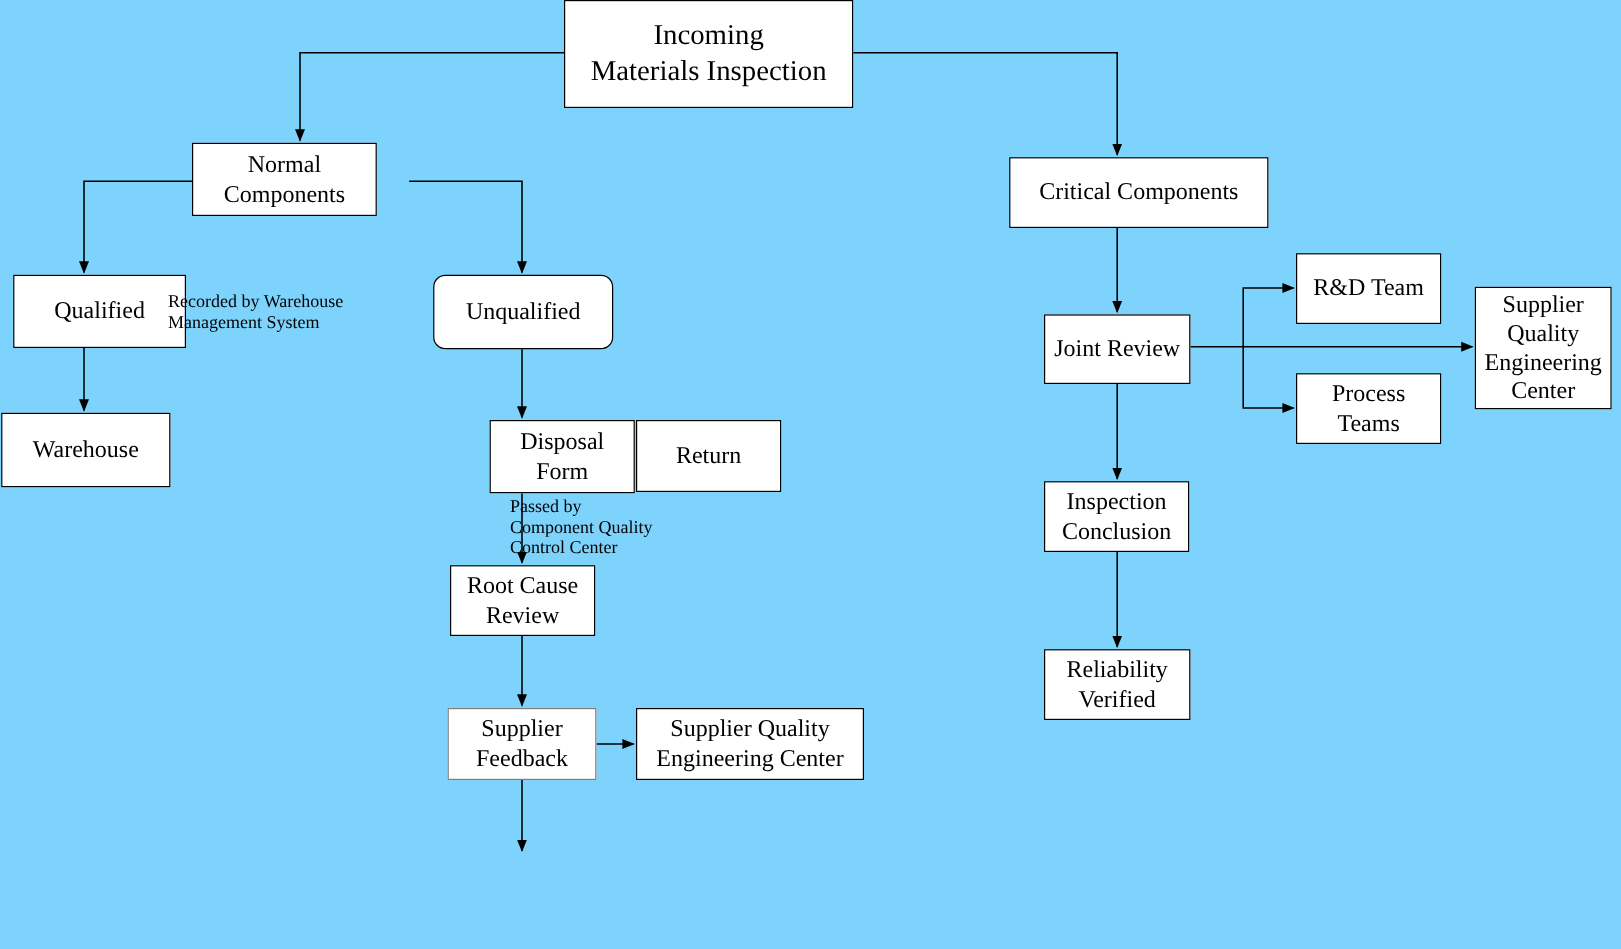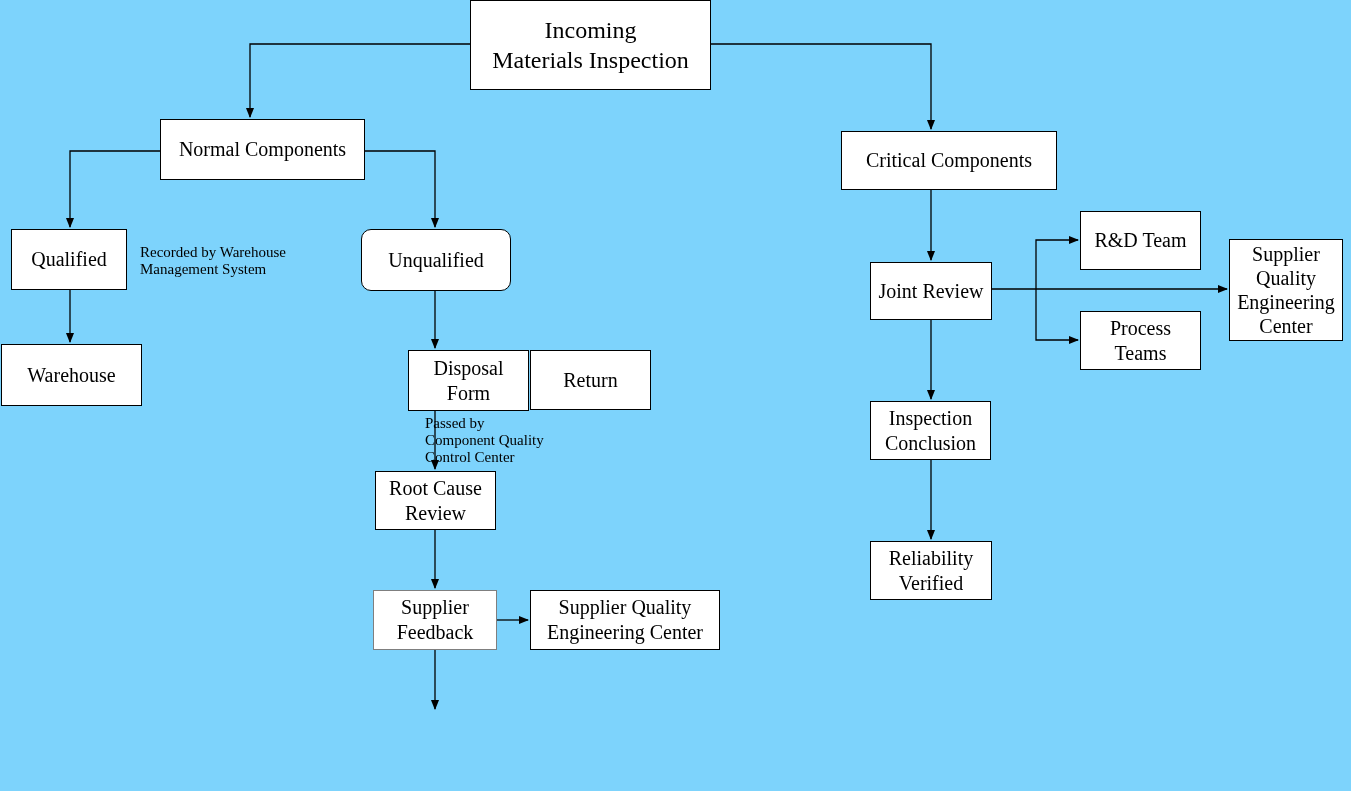--- a/index.html
+++ b/index.html
@@ -32,23 +32,23 @@
   }
   .annotation {
     position: absolute;
     text-align: left;
     white-space: pre-line;
     font-size: 15px;
     line-height: 17px;
   }
   
   #n-incoming   { left: 470px; top: 0px;   width: 241px; height: 90px;  font-size: 24px; line-height: 30px; }
-  #n-normal     { left: 160px; top: 119px; width: 205px; height: 61px; }
+  #n-normal     { left: 160px; top: 119px; width: 154px; height: 61px; }
   #n-critical   { left: 841px; top: 131px; width: 216px; height: 59px; }
-  #n-qualified  { left: 11px;  top: 229px; width: 116px; height: 61px; }
+  #n-qualified  { left: 11px;  top: 229px; width: 144px; height: 61px; }
   #n-unqualified{ left: 361px; top: 229px; width: 150px; height: 62px; border-radius: 10px; }
   #n-warehouse  { left: 1px;   top: 344px; width: 141px; height: 62px; }
   #n-disposal   { left: 375px; top: 350px; width: 121px; height: 61px; margin-left: 33px; }
   #n-return     { left: 530px; top: 350px; width: 121px; height: 60px; }
   #n-rootcause  { left: 375px; top: 471px; width: 121px; height: 59px; }
   #n-feedback   { left: 373px; top: 590px; width: 124px; height: 60px; border-color: #7f7f7f; }
   #n-sqec-left  { left: 530px; top: 590px; width: 190px; height: 60px; }
   #n-rework     { left: 360px; top: 711px; width: 150px; height: 79px; }
   #n-joint      { left: 870px; top: 262px; width: 122px; height: 58px; }
   #n-rdteam     { left: 1080px;top: 211px; width: 121px; height: 59px; }

